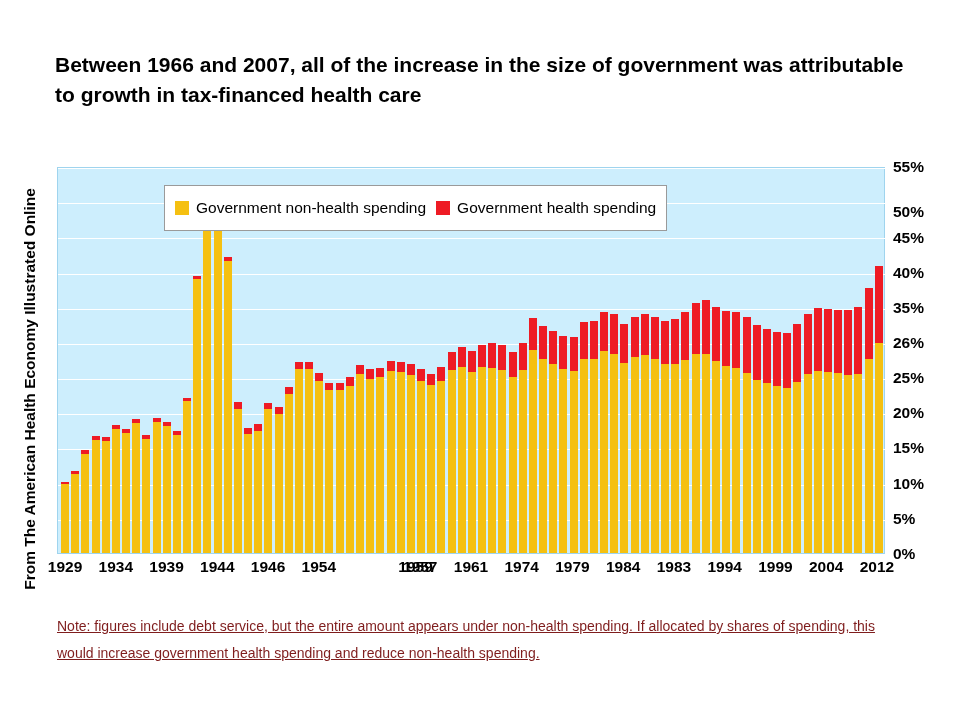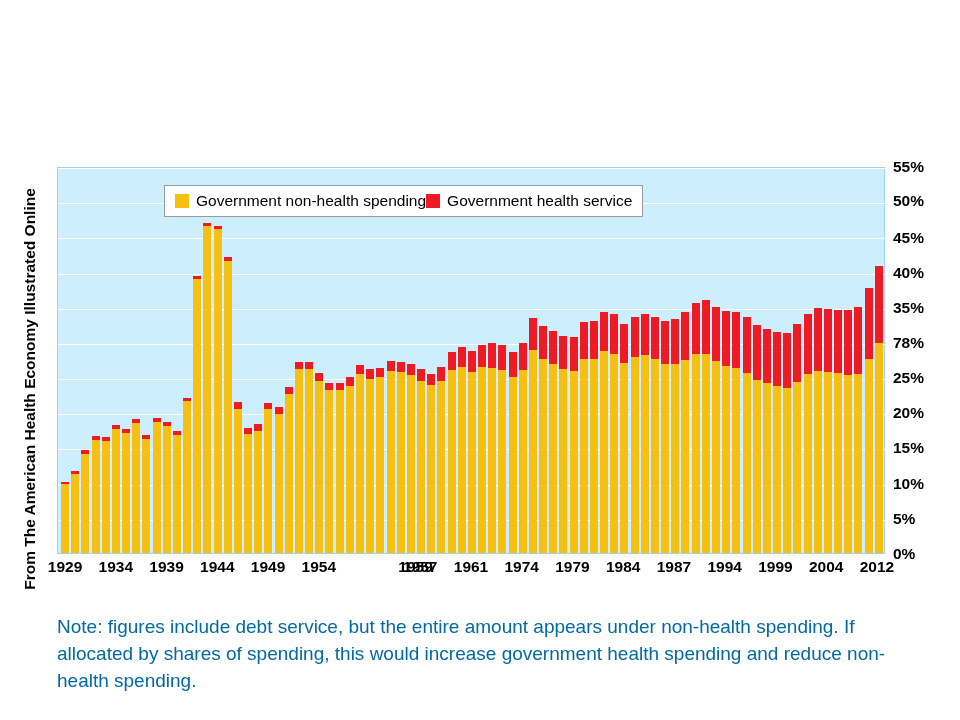--- a/index.html
+++ b/index.html
@@ -120,21 +120,22 @@
   
   #legend {
     position: absolute;
     left: 107px;
     top: 18px;
     height: 30px;
     background: #ffffff;
     border: 1px solid #9a9a9a;
     display: flex;
     align-items: center;
-    padding: 0 10px;
+    padding: 7px 10px;
+    gap: 10px;
   }
   .legend-item {
     display: flex;
     align-items: center;
     gap: 7px;
     font-size: 15.5px;
     color: #000000;
   }
   .legend-swatch {
     width: 14px;
@@ -175,34 +176,36 @@
     color: #000000;
     transform: translateX(-50%);
     white-space: nowrap;
   }
   
   #note {
     position: absolute;
     left: 57px;
     top: 613px;
     width: 850px;
-    font-size: 19px;
-    color: #0369a1;
+    font-size: 14px;
+    color: #7f1d1d;
     line-height: 27px;
+    text-decoration: underline;
   }
 </style>
 </head>
 <body>
 
 <div id="page">
 
   <div id="side-credit">
     <div class="vtext">From The American Health Economy Illustrated Online</div>
   </div>
 
+  <div id="title">Between 1966 and 2007, all of the increase in the size of government was attributable to growth in tax-financed health care</div>
 
 
   <div id="plot-wrap">
     <div id="plot-area">
       <div id="gridlines">
           <div class="gl" style="top: 387px;"></div>
           <div class="gl" style="top: 351.818px;"></div>
           <div class="gl" style="top: 316.636px;"></div>
           <div class="gl" style="top: 281.455px;"></div>
           <div class="gl" style="top: 246.273px;"></div>
@@ -541,53 +544,53 @@
           </div>
         </div>
     </div>
     <div id="legend">
       <div class="legend-item">
         <span class="legend-swatch sw-nonhealth"></span>
         <span>Government non-health spending</span>
       </div>
       <div class="legend-item">
         <span class="legend-swatch sw-health"></span>
-        <span>Government health service</span>
+        <span>Government health spending</span>
       </div>
     </div>
   </div>
 
   <div id="y-axis">
       <div class="ytick" style="top: 385px;">0%</div>
       <div class="ytick" style="top: 349.818px;">5%</div>
       <div class="ytick" style="top: 314.636px;">10%</div>
       <div class="ytick" style="top: 279.455px;">15%</div>
       <div class="ytick" style="top: 244.273px;">20%</div>
       <div class="ytick" style="top: 209.091px;">25%</div>
-      <div class="ytick" style="top: 173.909px;">78%</div>
+      <div class="ytick" style="top: 173.909px;">26%</div>
       <div class="ytick" style="top: 138.727px;">35%</div>
       <div class="ytick" style="top: 103.545px;">40%</div>
       <div class="ytick" style="top: 69px;">45%</div>
-      <div class="ytick" style="top: 32px;">50%</div>
+      <div class="ytick" style="top: 43px;">50%</div>
       <div class="ytick" style="top: -2px;">55%</div>
     </div>
   <div id="x-axis">
       <div class="xtick" style="left: 8.07407px;">1929</div>
       <div class="xtick" style="left: 58.8148px;">1934</div>
       <div class="xtick" style="left: 109.556px;">1939</div>
       <div class="xtick" style="left: 160.296px;">1944</div>
-      <div class="xtick" style="left: 211.037px;">1949</div>
+      <div class="xtick" style="left: 211.037px;">1946</div>
       <div class="xtick" style="left: 261.778px;">1954</div>
       <div class="xtick" style="left: 312.519px; margin-left: 46px;">1959</div>
       <div class="xtick" style="left: 363.259px;">1957</div>
       <div class="xtick" style="left: 414px;">1961</div>
       <div class="xtick" style="left: 464.741px;">1974</div>
       <div class="xtick" style="left: 515.481px;">1979</div>
       <div class="xtick" style="left: 566.222px;">1984</div>
-      <div class="xtick" style="left: 616.963px;">1987</div>
+      <div class="xtick" style="left: 616.963px;">1983</div>
       <div class="xtick" style="left: 667.704px;">1994</div>
       <div class="xtick" style="left: 718.444px;">1999</div>
       <div class="xtick" style="left: 769.185px;">2004</div>
       <div class="xtick" style="left: 819.926px;">2012</div>
     </div>
 
   <div id="note">Note:  figures include debt service, but the entire amount appears under non-health spending. If allocated by shares of spending, this would increase government health spending and reduce non-health spending.</div>
 
 </div>
 

